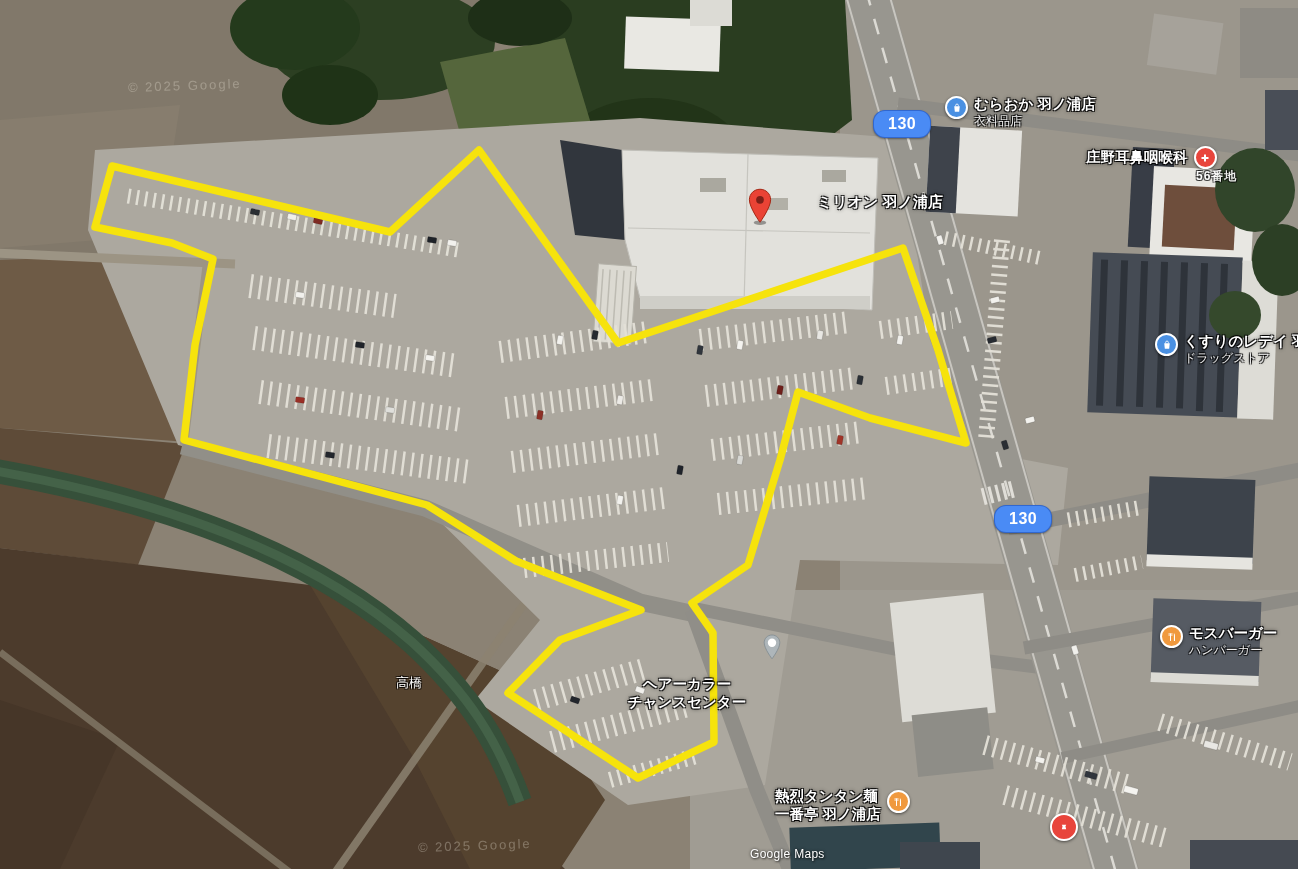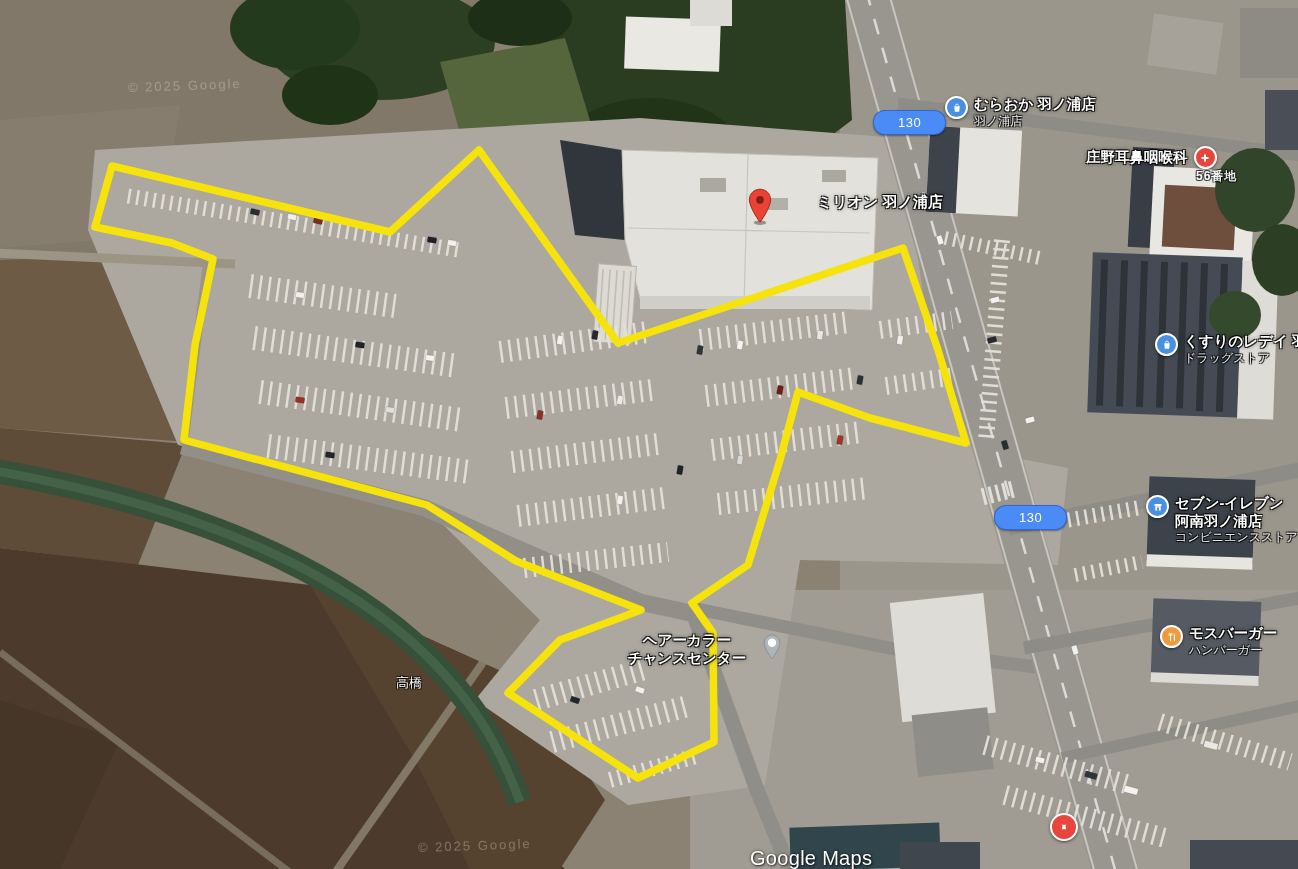--- a/index.html
+++ b/index.html
@@ -17,48 +17,48 @@
     color:#fff;font-weight:700;font-size:14.5px;line-height:1.22;white-space:nowrap;
     text-shadow:-1px -1px 0 rgba(0,0,0,.8),1px -1px 0 rgba(0,0,0,.8),
                 -1px 1px 0 rgba(0,0,0,.8),1px 1px 0 rgba(0,0,0,.8),0 0 4px rgba(0,0,0,.85);
   }
   .poi-sub{
     color:#f2f2f2;font-weight:400;font-size:12px;line-height:1.3;white-space:nowrap;
     text-shadow:-1px -1px 0 rgba(0,0,0,.75),1px -1px 0 rgba(0,0,0,.75),
                 -1px 1px 0 rgba(0,0,0,.75),1px 1px 0 rgba(0,0,0,.75),0 0 3px rgba(0,0,0,.8);
   }
   .right-align .poi-texts{align-items:flex-end;text-align:right;}
-  .center-align .poi-texts{text-align:center;}
+  .center-align .poi-texts{text-align:center;margin-top:44px;}
 
   .poi-icon{
     width:23px;height:23px;border-radius:50%;flex:0 0 auto;
     display:flex;align-items:center;justify-content:center;
     border:2.5px solid #fff;box-shadow:0 1px 3px rgba(0,0,0,.55);box-sizing:border-box;
   }
   .poi-icon svg{width:12px;height:12px;display:block;}
 
   .route-badge{
-    position:absolute;z-index:7;background:#4a8bf5;color:#fff;font-weight:400;
-    font-size:13px;line-height:1;padding:5px 24px;border-radius:12px;
+    position:absolute;z-index:7;background:#4a8bf5;color:#fff;font-weight:700;
+    font-size:16px;line-height:1;padding:5px 14px;border-radius:12px;
     border:1px solid rgba(20,60,160,.45);box-shadow:0 1px 2px rgba(0,0,0,.4);
     letter-spacing:.5px;
   }
 
   .map-pin{position:absolute;z-index:9;cursor:pointer;}
   .pin-label{position:absolute;left:24px;top:5px;}
   .pin-label .poi-title{font-size:15px;margin-left:48px;}
 
   .plain-label{
     position:absolute;z-index:7;color:#fff;font-size:13px;white-space:nowrap;
     text-shadow:-1px -1px 0 rgba(0,0,0,.7),1px -1px 0 rgba(0,0,0,.7),
                 -1px 1px 0 rgba(0,0,0,.7),1px 1px 0 rgba(0,0,0,.7);
   }
   .addr-label{font-size:12px;opacity:.9;letter-spacing:1px;font-weight:bold;}
   .gmaps-attrib{
-    position:absolute;z-index:9;left:750px;top:847px;color:#fff;font-size:20px;
+    position:absolute;z-index:9;left:750px;top:847px;color:#fff;font-size:12px;
     font-weight:400;letter-spacing:.3px;cursor:pointer;
     text-shadow:0 0 3px rgba(0,0,0,.65),1px 1px 2px rgba(0,0,0,.6);
   }
   .watermark{
     position:absolute;z-index:6;color:#e8e2d4;opacity:.32;font-size:13px;
     letter-spacing:2px;white-space:nowrap;transform:rotate(-2deg);
   }
 </style>
 </head>
 <body>
@@ -347,21 +347,21 @@
 
   <div class="poi" style="left:945px;top:96px">
     <span class="poi-icon" style="background:#4a90e2">
       <svg viewBox="0 0 24 24">
           <path d="M6.5 8.5h11l-1.1 11h-8.8z" fill="#fff"></path>
           <path d="M9.3 9V6.8a2.7 2.7 0 015.4 0V9" stroke="#fff" stroke-width="1.6" fill="none"></path>
         </svg>
     </span>
     <span class="poi-texts">
       <span class="poi-title">むらおか 羽ノ浦店</span>
-      <span class="poi-sub">羽ノ浦店</span>
+      <span class="poi-sub">衣料品店</span>
     </span>
   </div>
 
   <div class="poi" style="left:1086px;top:146px">
     <span class="poi-texts" style="padding-top:3px">
       <span class="poi-title">庄野耳鼻咽喉科</span>
     </span>
     <span class="poi-icon" style="background:#e8453c">
       <svg viewBox="0 0 24 24">
           <path d="M10 5h4v5h5v4h-5v5h-4v-5H5v-4h5z" fill="#fff"></path>
@@ -377,34 +377,20 @@
           <path d="M6.5 8.5h11l-1.1 11h-8.8z" fill="#fff"></path>
           <path d="M9.3 9V6.8a2.7 2.7 0 015.4 0V9" stroke="#fff" stroke-width="1.6" fill="none"></path>
         </svg>
     </span>
     <span class="poi-texts">
       <span class="poi-title">くすりのレデイ 羽</span>
       <span class="poi-sub">ドラッグストア</span>
     </span>
   </div>
 
-  <div class="poi" style="left:1146px;top:495px">
-    <span class="poi-icon" style="background:#4a90e2">
-      <svg viewBox="0 0 24 24">
-          <path d="M5 6h14v4H5z" fill="#fff"></path>
-          <path d="M6.5 10.5h11V19h-11z" fill="#fff"></path>
-          <rect x="10" y="13" width="4" height="6" fill="#4a90e2"></rect>
-        </svg>
-    </span>
-    <span class="poi-texts">
-      <span class="poi-title">セブン-イレブン</span>
-      <span class="poi-title">阿南羽ノ浦店</span>
-      <span class="poi-sub">コンビニエンスストア</span>
-    </span>
-  </div>
 
 
   <div class="poi center-align" style="left:618px;top:632px">
     <span class="poi-texts" style="width:138px">
       <span class="poi-title">ヘアーカラー</span>
       <span class="poi-title">チャンスセンター</span>
     </span>
     <span style="margin-top:2px">
       <svg width="20" height="26" viewBox="0 0 20 26">
         <path d="M10 1C5.6 1 2.2 4.4 2.2 8.8c0 5.8 7.8 16 7.8 16s7.8-10.2 7.8-16C17.8 4.4 14.4 1 10 1z" fill="#aeb6ba" stroke="#7f8a90" stroke-width=".8"></path>
@@ -421,20 +407,34 @@
           <rect x="11" y="4" width="1.6" height="6"></rect>
           <path d="M15.5 4c2 1 2.5 4 2.5 6.5V20h-2.2V4z"></path>
         </svg>
     </span>
     <span class="poi-texts">
       <span class="poi-title">モスバーガー</span>
       <span class="poi-sub">ハンバーガー</span>
     </span>
   </div>
 
+  <div class="poi" style="left:775px;top:788px">
+    <span class="poi-texts">
+      <span class="poi-title">熱烈タンタン麺</span>
+      <span class="poi-title">一番亭 羽ノ浦店</span>
+    </span>
+    <span class="poi-icon" style="background:#f0993e;margin-top:2px">
+      <svg viewBox="0 0 24 24" fill="#fff">
+          <rect x="8" y="4" width="2" height="16" rx="1"></rect>
+          <rect x="5.4" y="4" width="1.6" height="6"></rect>
+          <rect x="11" y="4" width="1.6" height="6"></rect>
+          <path d="M15.5 4c2 1 2.5 4 2.5 6.5V20h-2.2V4z"></path>
+        </svg>
+    </span>
+  </div>
 
   <div class="poi" style="left:1050px;top:813px">
     <span class="poi-icon" style="width:28px;height:28px;background:#e8453c">
       <svg viewBox="0 0 24 24">
           <path d="M7.5 7.5h9l-1.6 3.2 1.4 5.8H7.7l1.4-5.8z" fill="#fff"></path>
         </svg>
     </span>
   </div>
 
   <div class="plain-label" style="left:396px;top:674px">高橋</div>

